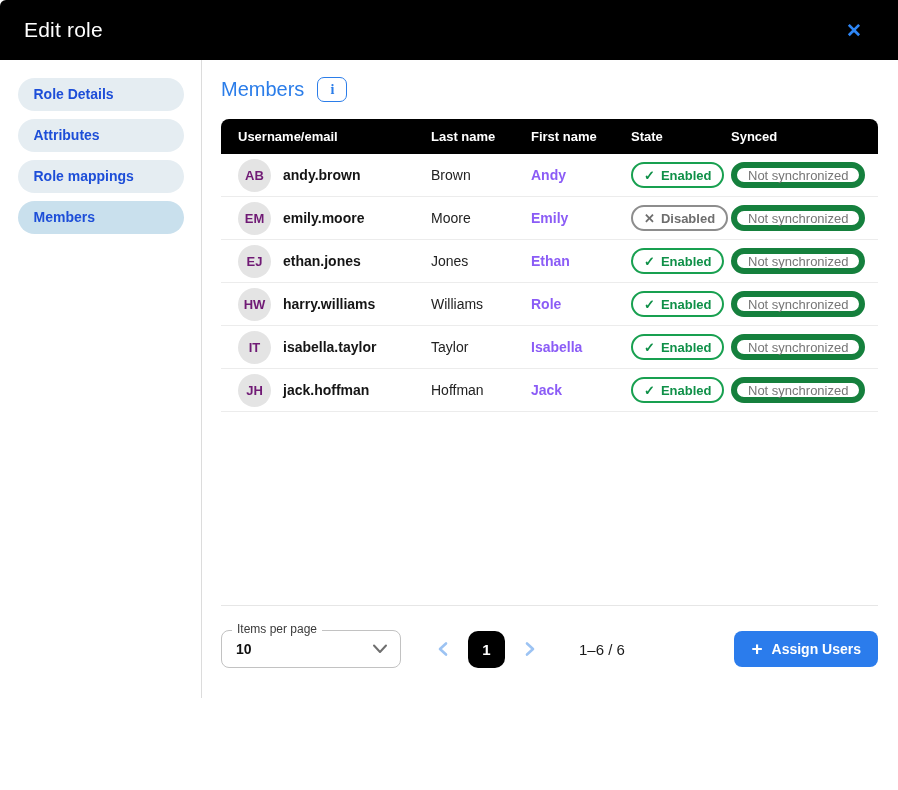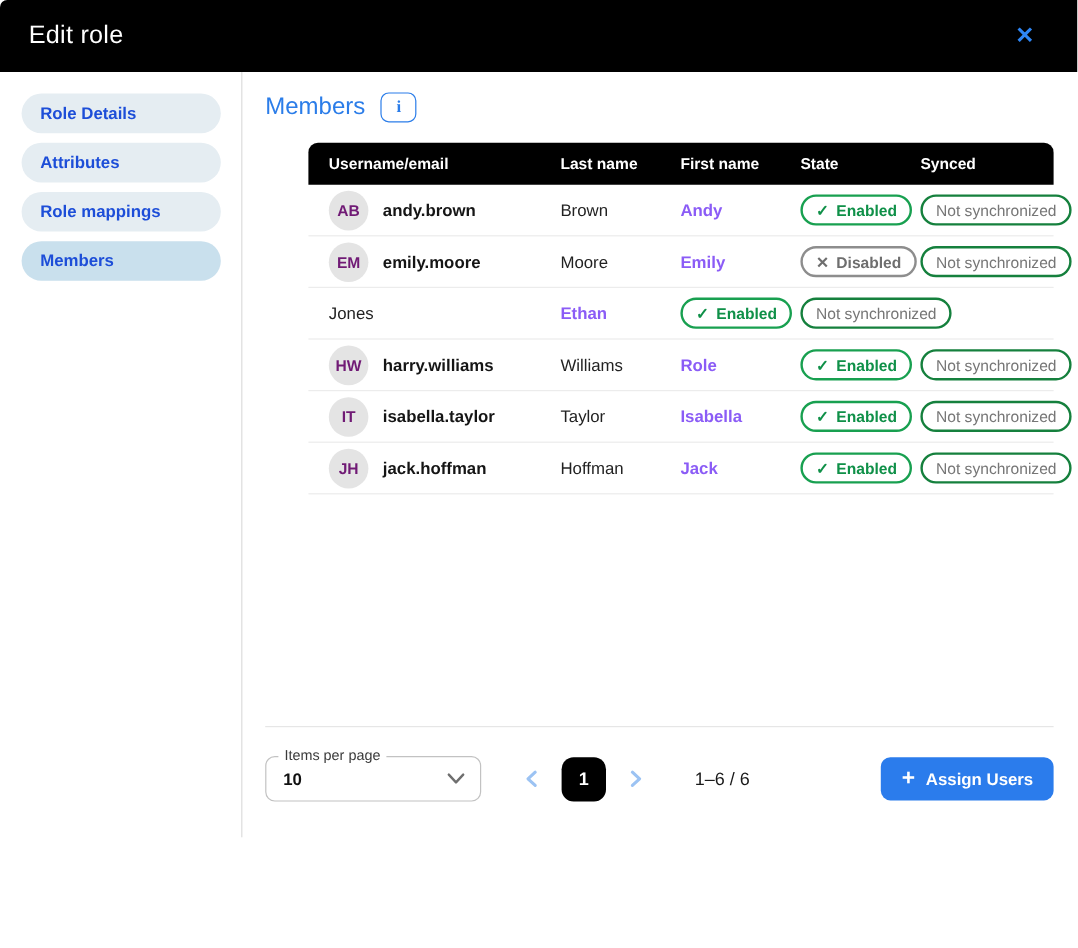--- a/index.html
+++ b/index.html
@@ -57,21 +57,20 @@
     font-family: "Liberation Serif", serif;
     font-size: 14px; font-weight: bold; line-height: 1;
     display: inline-flex; align-items: center; justify-content: center;
   }
   
   .table { margin-top: 17px; }
   .thead, .trow {
     display: grid;
     grid-template-columns: 210px 100px 100px 100px 1fr;
     align-items: center;
-    margin-left: 36px;
   }
   .thead {
     background: #000000; color: #ffffff;
     height: 35px; border-radius: 8px 8px 0 0;
     font-size: 13px; font-weight: bold;
   }
   .thead .cell:first-child, .trow .cell:first-child { padding-left: 17px; }
   .trow { height: 43px; border-bottom: 1px solid #ececec; font-size: 14px; color: #222; }
   .user-cell { display: flex; align-items: center; }
   .avatar {
@@ -85,21 +84,21 @@
   .fname { font-weight: bold; color: #8b5cf6; }
   .badge {
     display: inline-flex; align-items: center;
     height: 26px; border-radius: 14px; padding: 0 11px;
     font-size: 13px; white-space: nowrap;
   }
   .state-badge { font-weight: bold; gap: 6px; border: 2px solid; }
   .state-enabled { border-color: #18a050; color: #0f9048; }
   .state-disabled { border-color: #8d8d8d; color: #6e6e6e; }
   .badge-ico { font-size: 13px; line-height: 1; }
-  .synced-badge { border: 2px solid #15803d; color: #767676; }
+  .synced-badge { border: 6px solid #15803d; color: #767676; }
   .spacer { flex: 1; }
   
   .footer {
     border-top: 1px solid #e6e6e6;
     height: 93px; flex: 0 0 93px;
     display: flex; align-items: center;
     padding-bottom: 6px;
   }
   .ipp-select {
     position: relative; width: 180px; height: 38px;
@@ -195,20 +194,24 @@
           <div class="cell lname">Moore</div>
           <div class="cell fname">Emily</div>
           <div class="cell"><span class="badge state-badge state-disabled">
                 <span class="badge-ico">✕</span>
                 <span>Disabled</span>
               </span></div>
           <div class="cell"><span class="badge synced-badge">Not synchronized</span></div>
         </div>
 
         <div class="trow">
+          <div class="cell user-cell">
+            <span class="avatar">EJ</span>
+            <span class="uname">ethan.jones</span>
+          </div>
           <div class="cell lname">Jones</div>
           <div class="cell fname">Ethan</div>
           <div class="cell"><span class="badge state-badge state-enabled">
                 <span class="badge-ico">✓</span>
                 <span>Enabled</span>
               </span></div>
           <div class="cell"><span class="badge synced-badge">Not synchronized</span></div>
         </div>
 
         <div class="trow">

